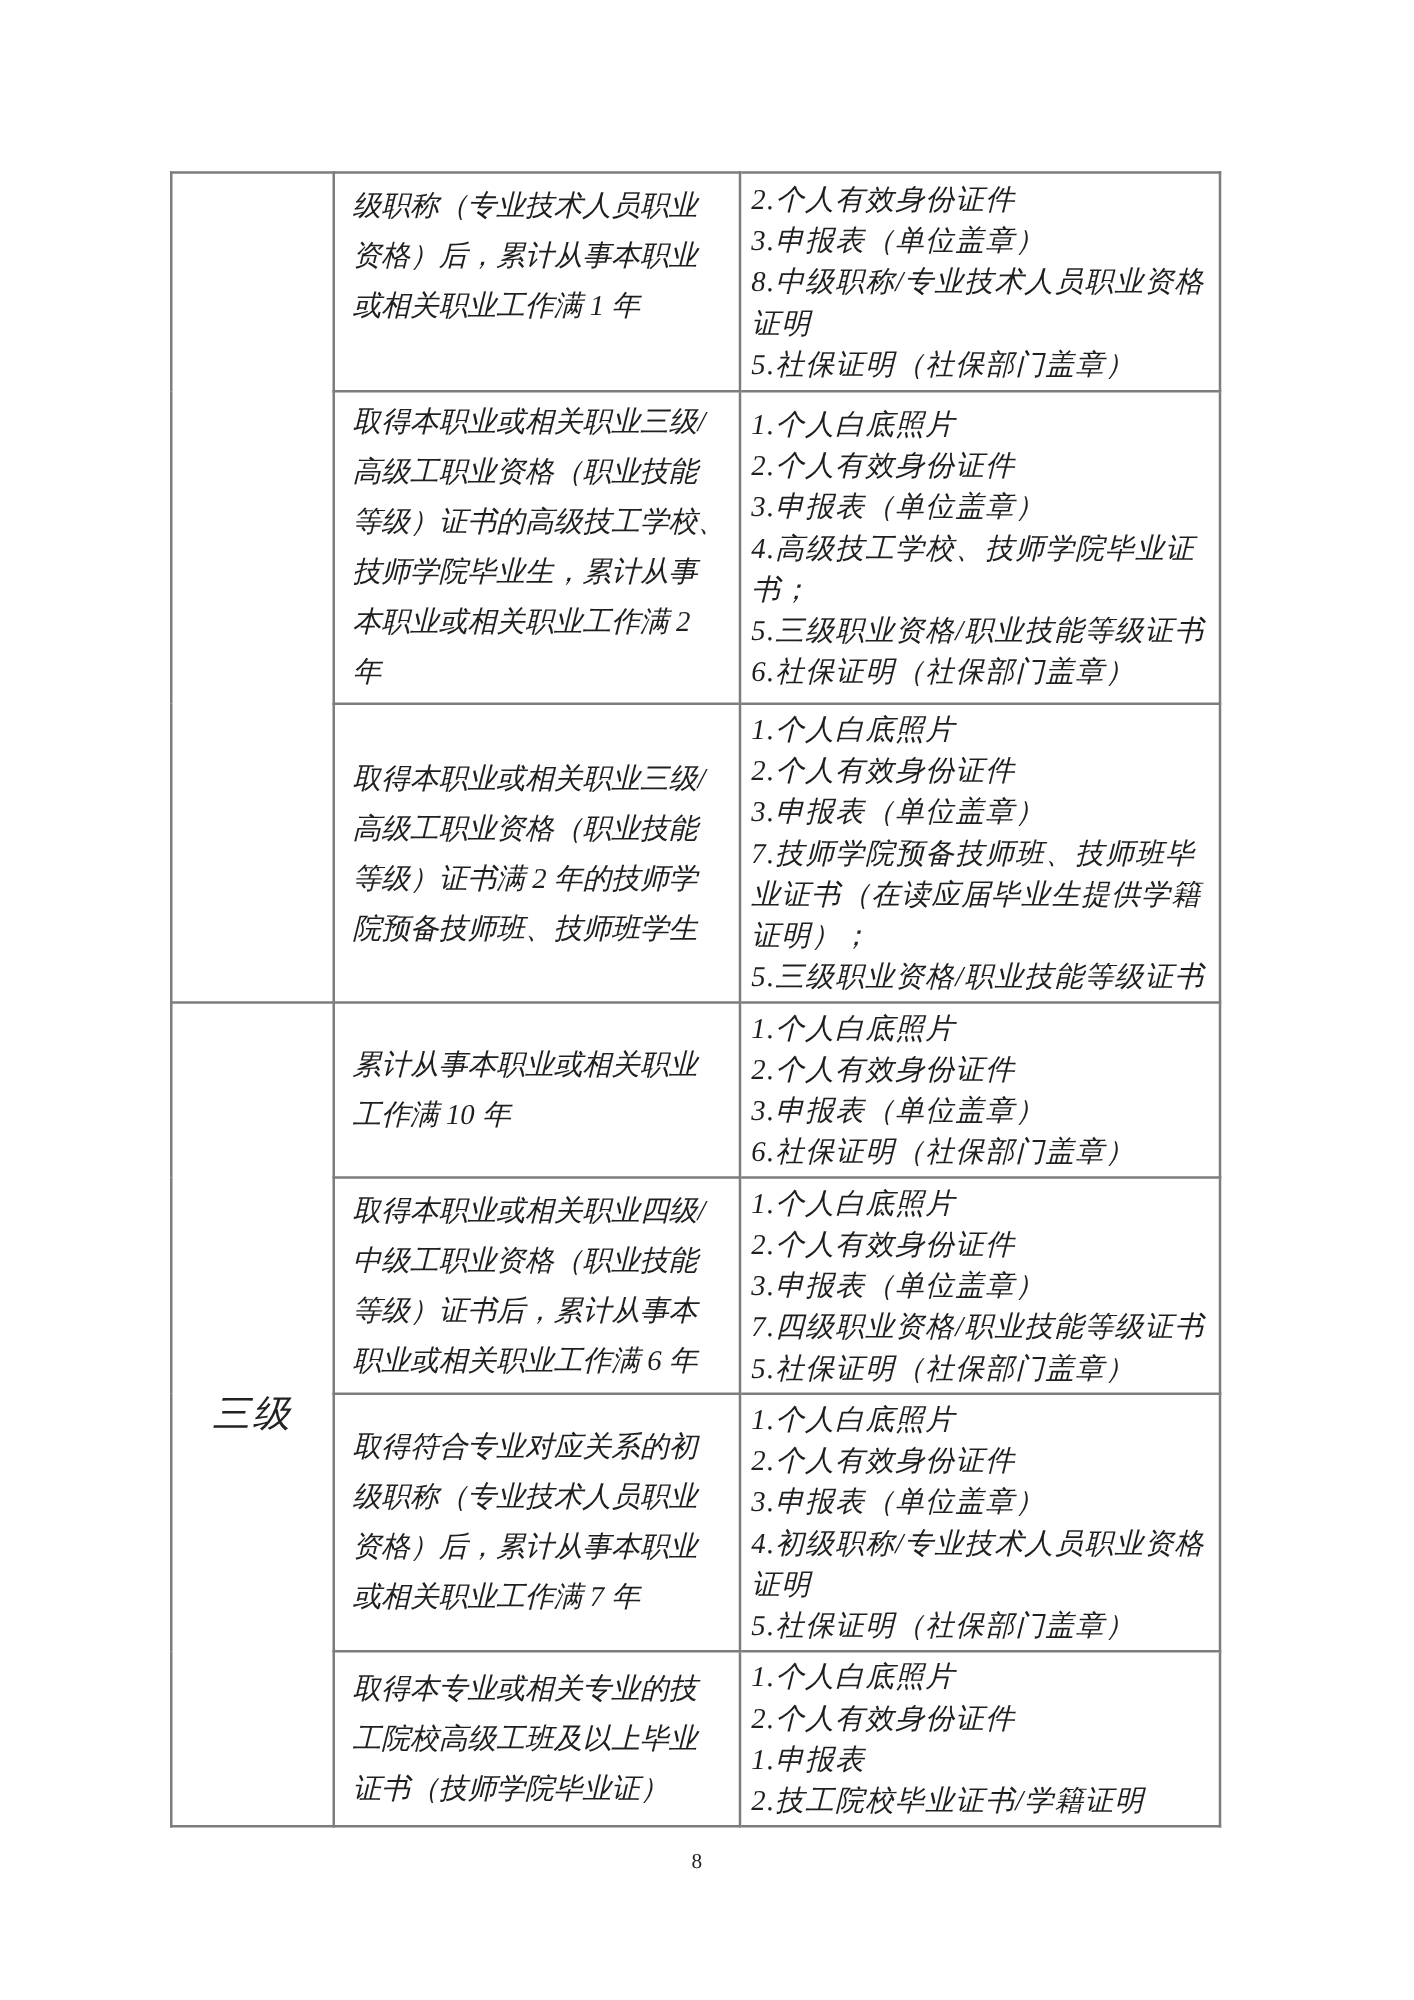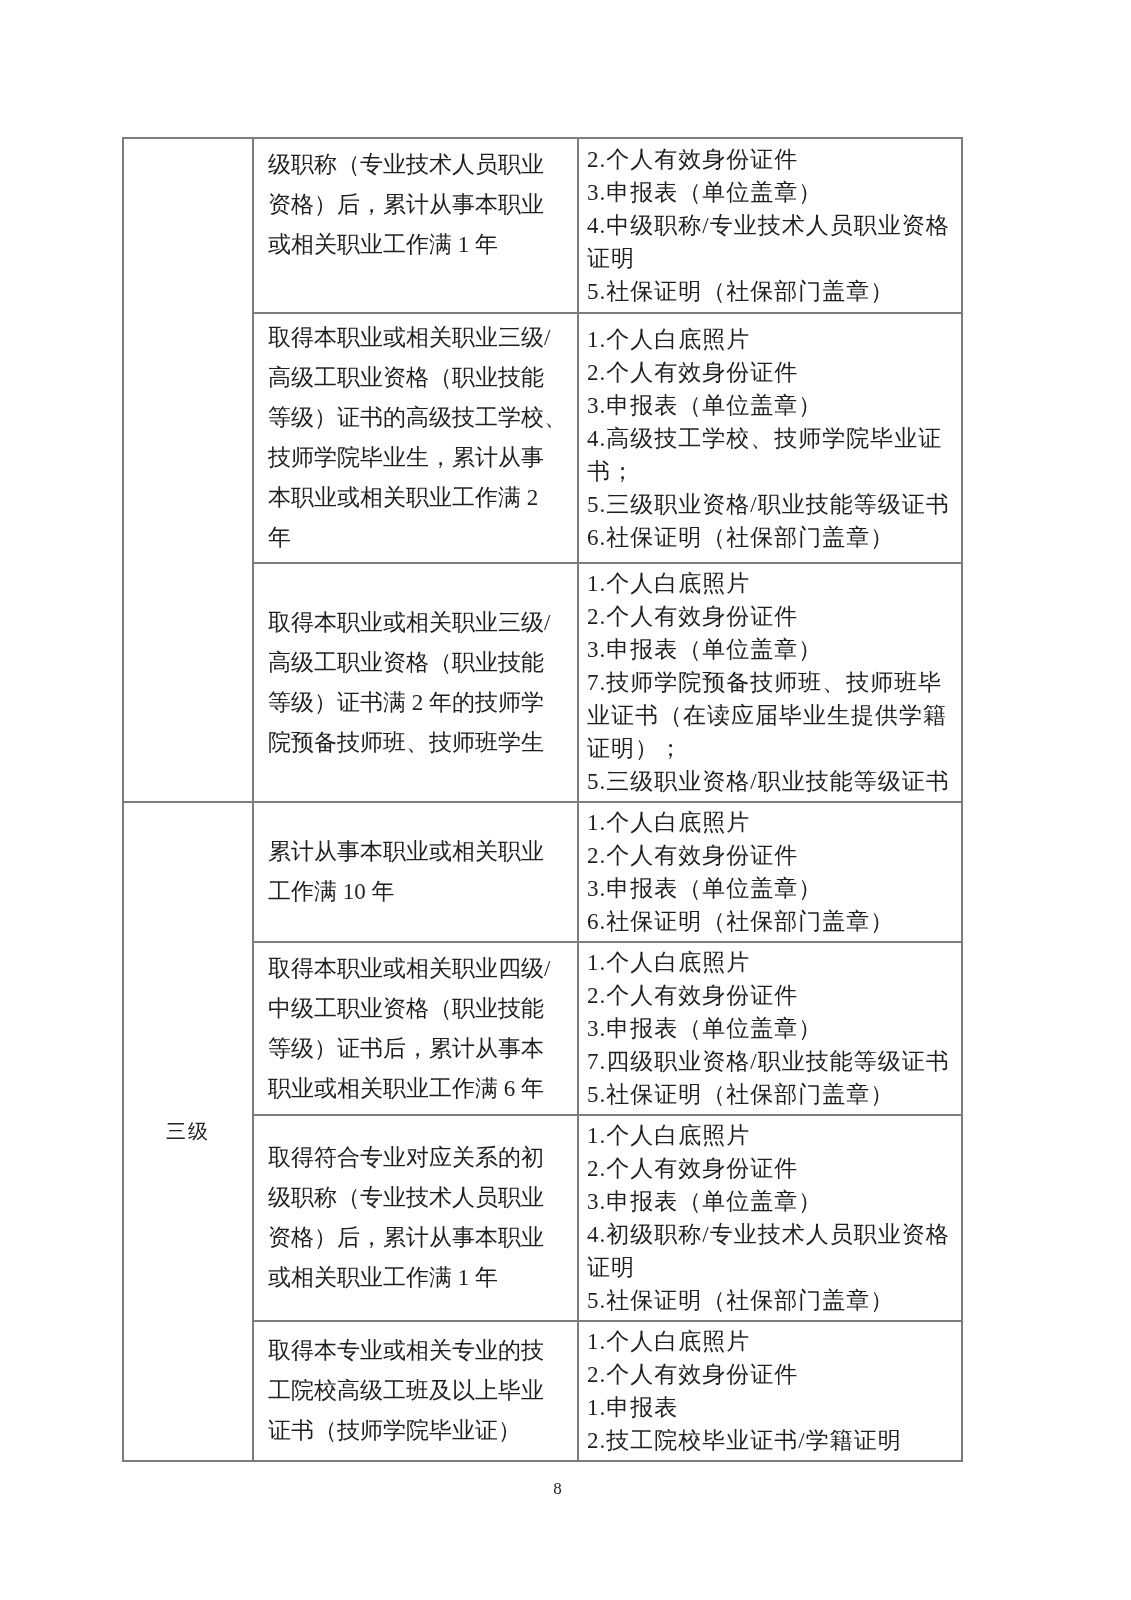--- a/index.html
+++ b/index.html
@@ -2,30 +2,30 @@
 <html><head>
 <meta charset="utf-8">
 <style>
   html,body{margin:0;padding:0;}
   body{
     width:1131px;height:1600px;position:relative;background:#ffffff;
     font-family:"Liberation Serif","DejaVu Serif",serif;
     color:#1f1f1f;
   }
   .doc-table{
-    position:absolute;left:122px;top:137px;
+    position:absolute;left:136px;top:137px;
     border-collapse:collapse;table-layout:fixed;
-    width:839px;height:1306px;
+    width:839px;height:1306px;font-style:italic;
   }
   .doc-table td{
     border:2px solid #7d7d7d;
     padding:0;vertical-align:middle;overflow:hidden;
   }
   .level-cell{
-    text-align:center;font-size:20px;letter-spacing:2px;color:#222;margin-left:32px;
+    text-align:center;font-size:30px;letter-spacing:2px;color:#222;margin-left:32px;
   }
   .cond{
     font-size:23px;line-height:40px;white-space:pre;
     padding:4px 4px 4px 14px;color:#1f1f1f;
   }
   td.cond-top{vertical-align:top;}
   td.cond-top .cond{padding-top:6px;}
   .mats{
     font-size:23px;line-height:33px;letter-spacing:1px;
     padding:3px 4px 3px 8px;color:#1f1f1f;
@@ -50,21 +50,21 @@
       <td rowspan="3" class="level-cell"></td>
       <td class="cond-top">
         <div class="cond">级职称（专业技术人员职业
 资格）后，累计从事本职业
 或相关职业工作满 1 年</div>
       </td>
       <td>
         <div class="mats">
           <div class="m-line">2.个人有效身份证件</div>
           <div class="m-line">3.申报表（单位盖章）</div>
-          <div class="m-line">4.中级职称/专业技术人员职业资格
+          <div class="m-line">8.中级职称/专业技术人员职业资格
 证明</div>
           <div class="m-line">5.社保证明（社保部门盖章）</div>
         </div>
       </td>
     </tr>
     <tr style="height:241px">
       <td>
         <div class="cond">取得本职业或相关职业三级/
 高级工职业资格（职业技能
 等级）证书的高级技工学校、
@@ -133,21 +133,21 @@
           <div class="m-line">7.四级职业资格/职业技能等级证书</div>
           <div class="m-line">5.社保证明（社保部门盖章）</div>
         </div>
       </td>
     </tr>
     <tr style="height:206px">
       <td>
         <div class="cond">取得符合专业对应关系的初
 级职称（专业技术人员职业
 资格）后，累计从事本职业
-或相关职业工作满 1 年</div>
+或相关职业工作满 7 年</div>
       </td>
       <td>
         <div class="mats">
           <div class="m-line">1.个人白底照片</div>
           <div class="m-line">2.个人有效身份证件</div>
           <div class="m-line">3.申报表（单位盖章）</div>
           <div class="m-line">4.初级职称/专业技术人员职业资格
 证明</div>
           <div class="m-line">5.社保证明（社保部门盖章）</div>
         </div>

